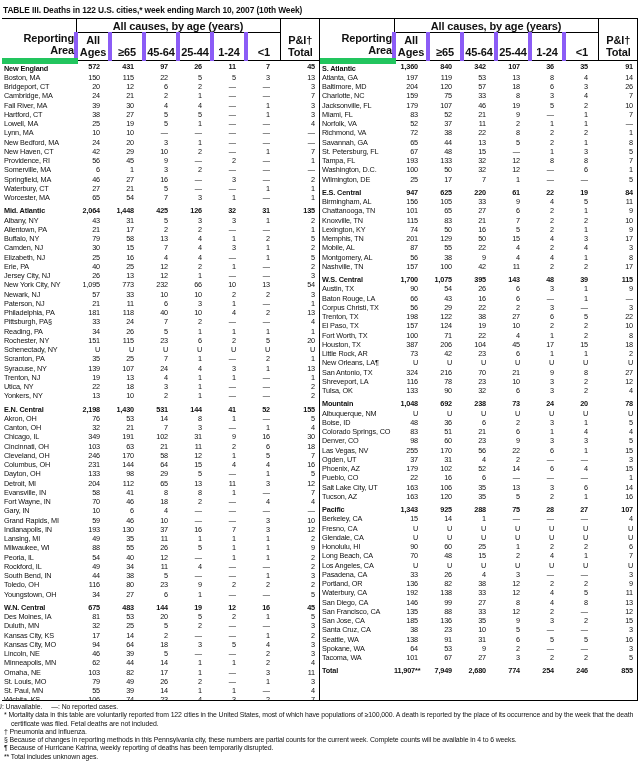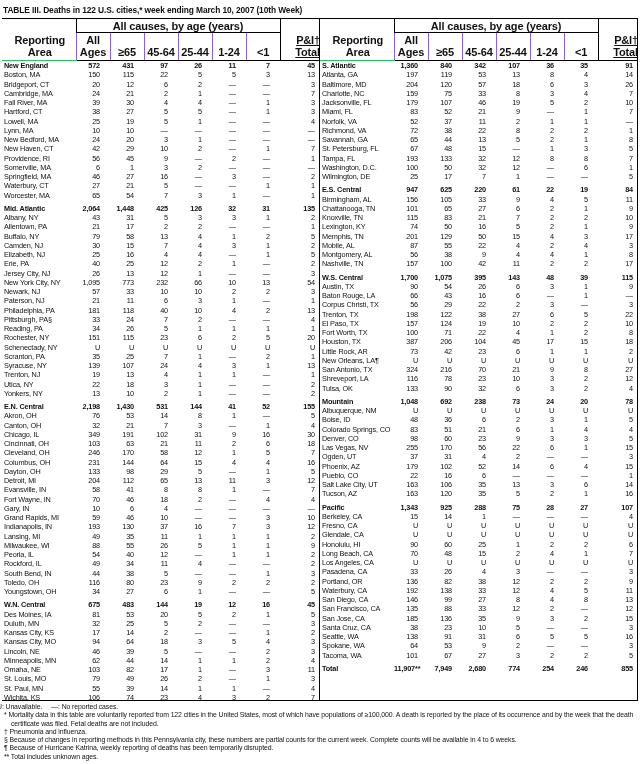--- a/index.html
+++ b/index.html
@@ -7,24 +7,24 @@
   .page{padding:3px 2px 0 2px;}
   .title{font-size:8.4px;font-weight:bold;margin:2px 0 3px 1px;letter-spacing:-0.1px;}
   .tables{border-bottom:1px solid #000;}
   .halves{display:flex;}
   .half-col{width:319px;box-sizing:border-box;border-top:1px solid #000;border-right:1px solid #000;height:682px;overflow:hidden;}
   table{border-collapse:collapse;width:318px;table-layout:fixed;}
   col.c-area{width:74px;}
   col.c-num{width:34px;}
   col.c-pi{width:40px;}
   th{font-size:11px;font-weight:bold;padding:0;white-space:pre-line;letter-spacing:-0.15px;}
-  .area-th{text-align:center;vertical-align:bottom;padding:0 0 2px 2px;border-bottom:1px solid #22c55e;}
+  .area-th{text-align:right;vertical-align:bottom;padding:0 0 2px 2px;border-bottom:6px solid #22c55e;}
   .group-th{height:13px;vertical-align:middle;text-align:center;border-left:1px solid #000;border-bottom:1px solid #000;}
-  .age-th{height:25px;vertical-align:bottom;text-align:center;padding-bottom:2px;border-left:1px solid #8b5cf6;border-bottom:1px solid #000;}
-  .pi-th{vertical-align:bottom;text-align:right;padding-bottom:2px;border-left:1px solid #000;border-bottom:1px solid #000;text-decoration:underline;}
+  .age-th{height:25px;vertical-align:bottom;text-align:center;padding-bottom:2px;border-left:4px solid #8b5cf6;border-bottom:1px solid #000;}
+  .pi-th{vertical-align:bottom;text-align:center;padding-bottom:2px;border-left:1px solid #000;border-bottom:1px solid #000;}
   td{font-size:7.3px;line-height:9.25px;padding:0;letter-spacing:-0.15px;}
   td.area{text-align:left;padding-left:2px;white-space:nowrap;overflow:hidden;}
   td.num{text-align:right;padding-right:10px;white-space:nowrap;}
   td.num:last-child{padding-right:5px;}
   tr.section td{font-weight:bold;}
   tr.section:not(.first) td{padding-top:4px;}
   .footnotes{margin:2px 0 0 2px;font-size:6.9px;line-height:8.3px;letter-spacing:-0.1px;}
   .fn{padding-left:7px;text-indent:-7px;width:634px;}
   .fn-abbr span{display:inline-block;}
   .fn-abbr .gap{margin-left:16px;}

